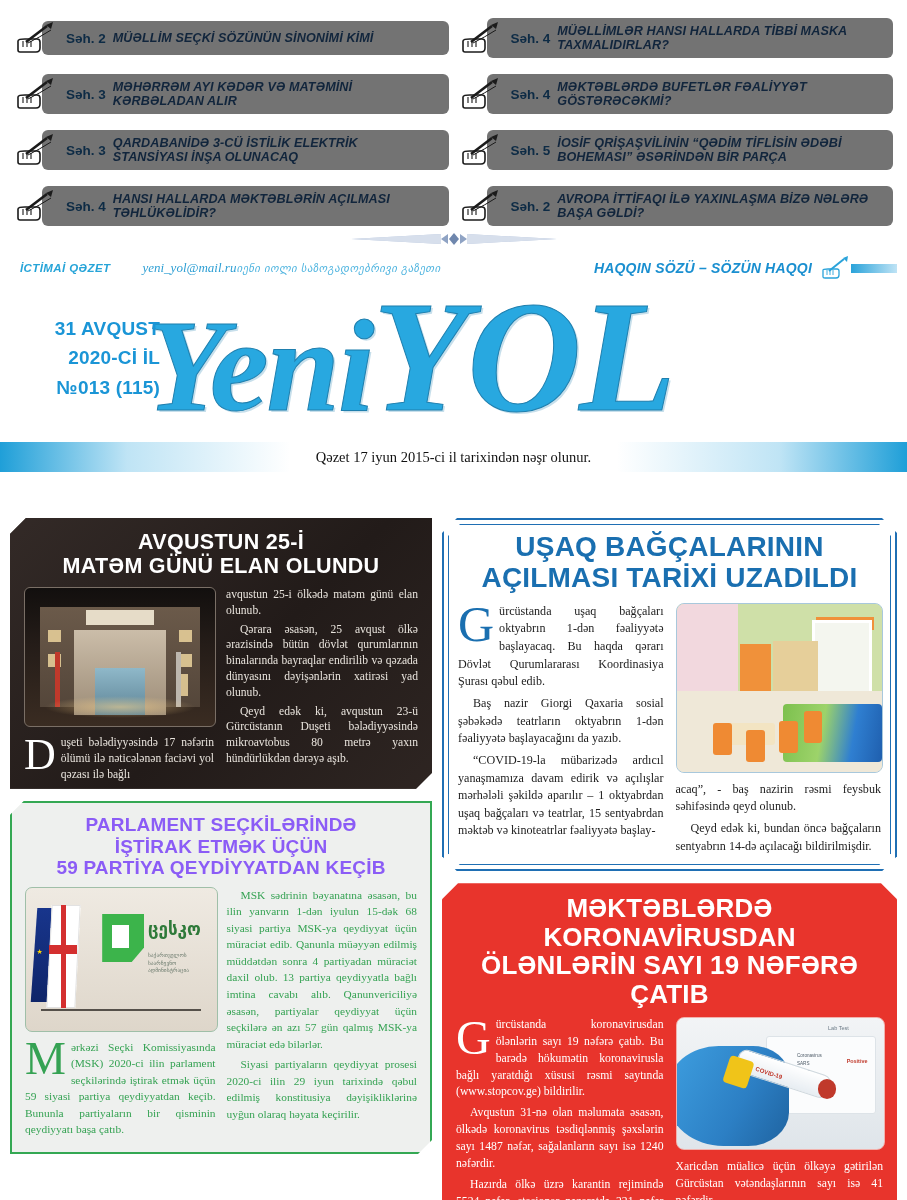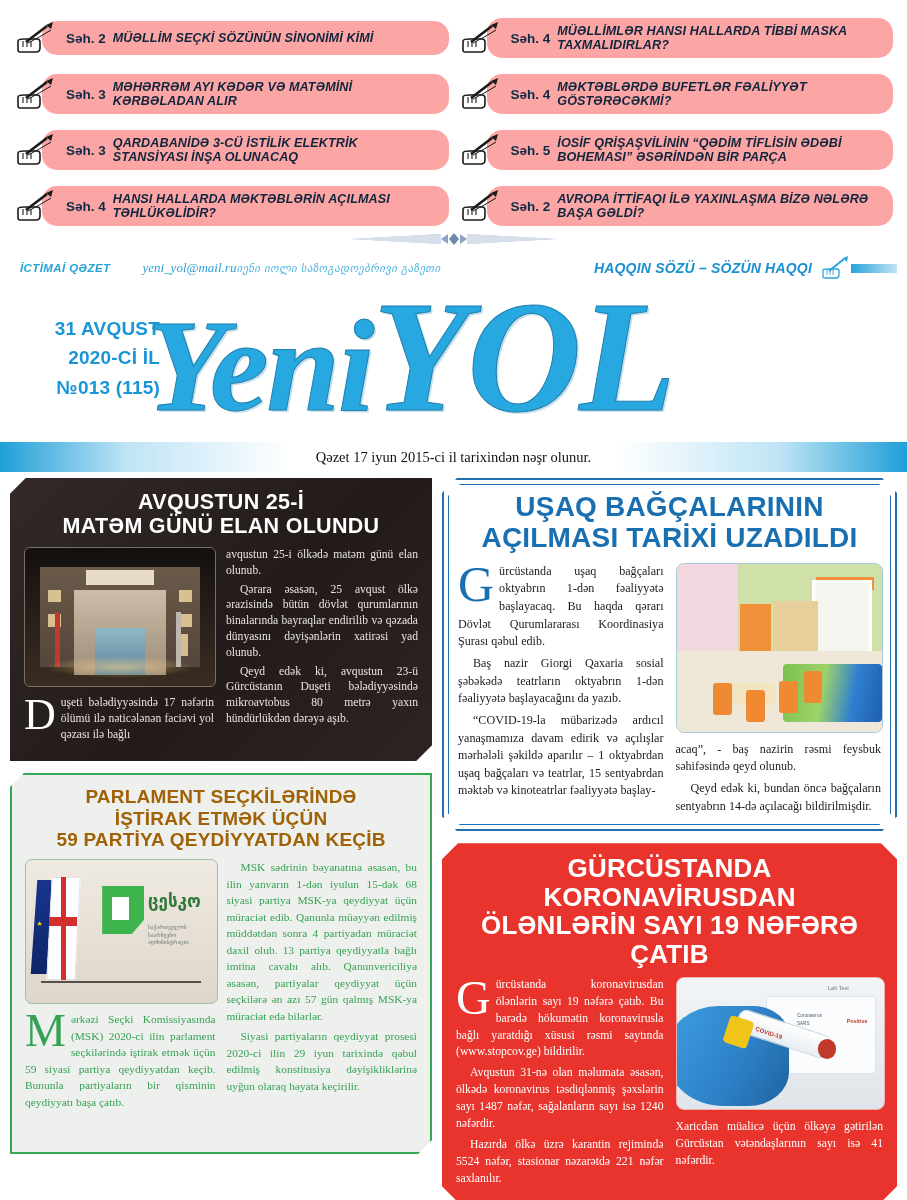--- a/index.html
+++ b/index.html
@@ -26,22 +26,22 @@
     display:flex;align-items:center;
     position:relative;
     min-height:44px;
   }
   .pen-icon{
     width:42px;height:34px;flex:0 0 42px;
     margin-right:-14px;z-index:3;position:relative;
   }
   .pill{
     flex:1;
-    background:#fca5a5;
-    border-radius:15px;
+    background:#737373;
+    border-radius:6px;
     padding:6px 14px 6px 24px;
     display:flex;align-items:center;
     min-height:34px;
     box-sizing:border-box;
   }
   .pill-page{
     color:#0d2b45;
     font-size:13.5px;
     font-weight:700;
     white-space:nowrap;
@@ -140,21 +140,21 @@
     font-family:"Liberation Serif", serif;
     font-size:14.5px;color:#111;
     background:#fff;padding:0 16px;
   }
 
   
   .content{
     display:flex;padding:6px 10px 8px 10px;gap:10px;
     box-sizing:border-box;height:690px;
   }
-  .col{display:flex;flex-direction:column;gap:12px;}
+  .col{display:flex;flex-direction:column;gap:12px;margin-top:40px;}
   .col-left{width:422px;flex:0 0 422px;}
   .col-right{flex:1;}
 
   
   .art-dark{
     background:#2d2422;
     background-image:linear-gradient(135deg,#332a27 0%,#221b19 55%,#2e2522 100%);
     padding:12px 14px 12px 14px;
     position:relative;
     height:283px;
@@ -229,21 +229,21 @@
     flex:1;
     background:#eef0ee;
     border:2.5px solid #34a853;
     box-sizing:border-box;
     padding:11px 13px 10px 13px;
     position:relative;
     clip-path:polygon(14px 0,100% 0,100% calc(100% - 14px),calc(100% - 14px) 100%,0 100%,0 14px);
   }
   .art-green h2{
     margin:0 0 8px 0;
-    color:#a16207;text-align:center;
+    color:#8b5cf6;text-align:center;
     font-size:19px;font-weight:700;
     line-height:1.14;letter-spacing:.2px;
   }
   .gbody{display:flex;gap:11px;}
   .gcol{flex:1;}
   .gtext{
     color:#35a253;
     font-family:"Liberation Serif", serif;
     font-size:11.4px;line-height:1.45;
     text-align:justify;margin:0 0 4px 0;text-indent:14px;
@@ -709,21 +709,21 @@
               <div class="kg-chair" style="left:62%;bottom:17%;"></div>
             </div>
             <p class="btext noind" style="margin-top:8px;">acaq”, - baş nazirin rəsmi feysbuk səhifəsində qeyd olunub.</p>
             <p class="btext">Qeyd edək ki, bundan öncə bağçaların sentyabrın 14-də açılacağı bildirilmişdir.</p>
           </div>
         </div>
       </div>
 
       <div class="art-red">
         <h2>
-          <span>GÜRCÜSTANDA</span><br>
+          <span>MƏKTƏBLƏRDƏ</span><br>
           <span>KORONAVİRUSDAN</span><br>
           <span>ÖLƏNLƏRİN SAYI 19 NƏFƏRƏ</span><br>
           <span>ÇATIB</span>
         </h2>
         <div class="rbody">
           <div class="rcol">
             <p class="rtext noind">
               <span class="dropcap-red">G</span><span>ürcüstanda koronavirusdan ölənlərin sayı 19 nəfərə çatıb. Bu barədə hökumətin koronavirusla bağlı yaratdığı xüsusi rəsmi saytında (www.stopcov.ge) bildirilir.</span>
             </p>
             <p class="rtext">Avqustun 31-nə olan məlumata əsasən, ölkədə koronavirus təsdiqlənmiş şəxslərin sayı 1487 nəfər, sağalanların sayı isə 1240 nəfərdir.</p>

